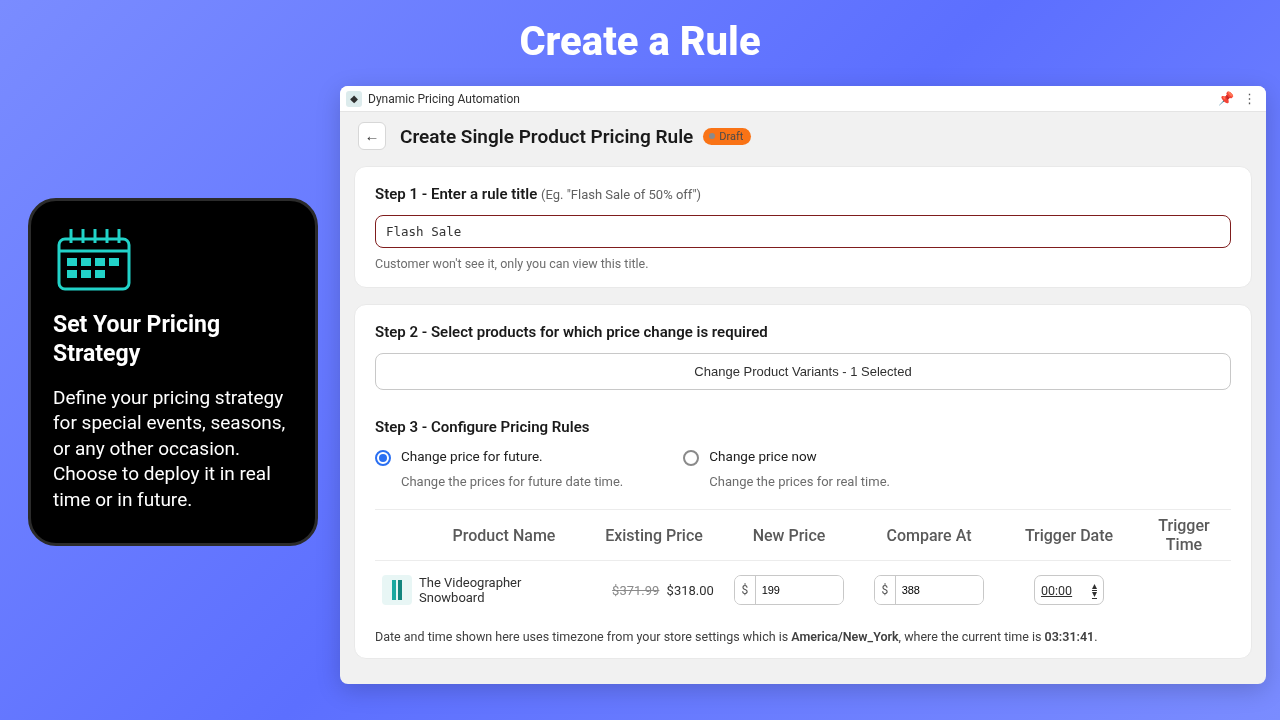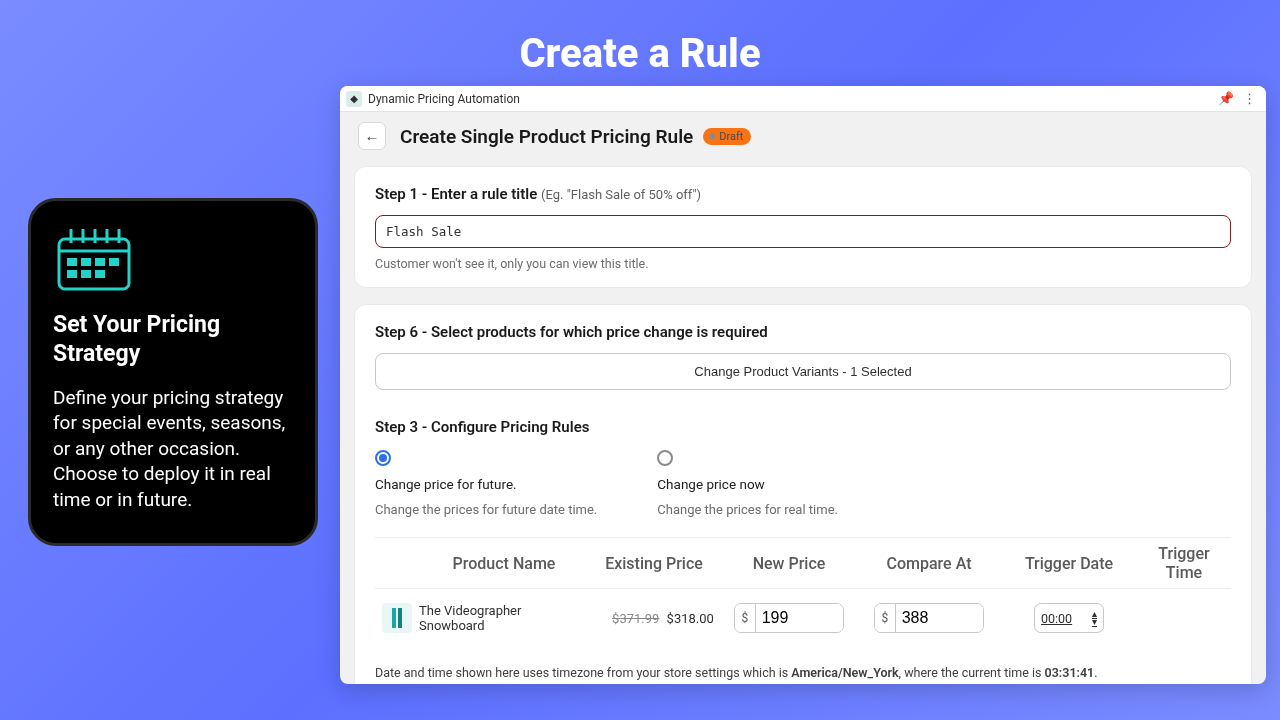--- a/index.html
+++ b/index.html
@@ -9,21 +9,21 @@
     height: 720px;
     background: linear-gradient(135deg, #7a8cff 0%, #5c6fff 50%, #7a8cff 100%);
     overflow: hidden;
     position: relative;
   }
   .page-title {
     color: #fff;
     font-size: 40px;
     font-weight: 800;
     text-align: center;
-    padding-top: 30px;
+    padding-top: 18px;
   }
 
   
   .promo-card {
     position: absolute;
     left: 28px;
     top: 198px;
     width: 290px;
     background: #000;
     border: 3px solid #2b2b2b;
@@ -159,21 +159,20 @@
 
   .radio-row {
     display: flex;
     gap: 60px;
     margin: 6px 0 20px 0;
   }
   .radio-opt {
     display: flex;
     align-items: flex-start;
     gap: 10px;
-    flex-direction: column;
   }
   .radio-circle {
     width: 16px; height: 16px;
     border: 2px solid #8a8a8a;
     border-radius: 50%;
     margin-top: 2px;
     flex-shrink: 0;
     display:flex;align-items:center;justify-content:center;
   }
   .radio-circle.checked {
@@ -232,39 +231,39 @@
     height: 30px;
     width: 110px;
     background:#fff;
   }
   .money-input .prefix {
     width: 26px; background: #fff; border-right: 1px solid #c8c8c8;
     display:flex;align-items:center;justify-content:center;
     font-size:12px;color:#555;
   }
   .money-input input {
-    border: none; width: 100%; padding: 0 6px; font-size:16px;
+    border: none; width: 100%; padding: 0 6px; font-size:11px;
   }
   .date-input {
     display: inline-flex; align-items:center; justify-content:space-between;
     border: 1px solid #c8c8c8; border-radius: 7px;
     height: 30px; width: 122px; padding: 0 8px; font-size:12.5px;
     background:#fff;
   }
   .time-input {
     display: inline-flex; align-items:center; justify-content:space-between;
     border: 1px solid #c8c8c8; border-radius: 7px;
     height: 30px; width: 70px; padding: 0 6px; font-size:12.5px;
     background:#fff;
     text-decoration:underline;
   }
   .tz-note {
     font-size: 12.5px;
     color: #404040;
-    margin-top: 18px;
+    margin-top: 10px;
   }
   .tz-note b { font-weight: 600; }
 
   
   .cal-icon-svg { display:block; }
 </style>
 </head>
 <body>
 
 <div class="page-title">Create a Rule</div>
@@ -308,21 +307,21 @@
   <div class="card">
     <div class="step-title">
       <span>Step 1 - Enter a rule title</span>
       <span class="hint">(Eg. "Flash Sale of 50% off")</span>
     </div>
     <input class="text-input" value="Flash Sale" style="">
     <div class="helper">Customer won't see it, only you can view this title.</div>
   </div>
 
   <div class="card" style="padding-bottom:14px;">
-    <div class="step-title">Step 6 - Select products for which price change is required</div>
+    <div class="step-title">Step 2 - Select products for which price change is required</div>
     <button class="select-products-btn">Change Product Variants - 1 Selected</button>
 
     <div class="step-title" style="margin-top:28px;">Step 3 - Configure Pricing Rules</div>
 
     <div class="radio-row">
       <div class="radio-opt">
         <div class="radio-circle checked"></div>
         <div class="radio-texts">
           <div class="label">Change price for future.</div>
           <div class="desc">Change the prices for future date time.</div>

